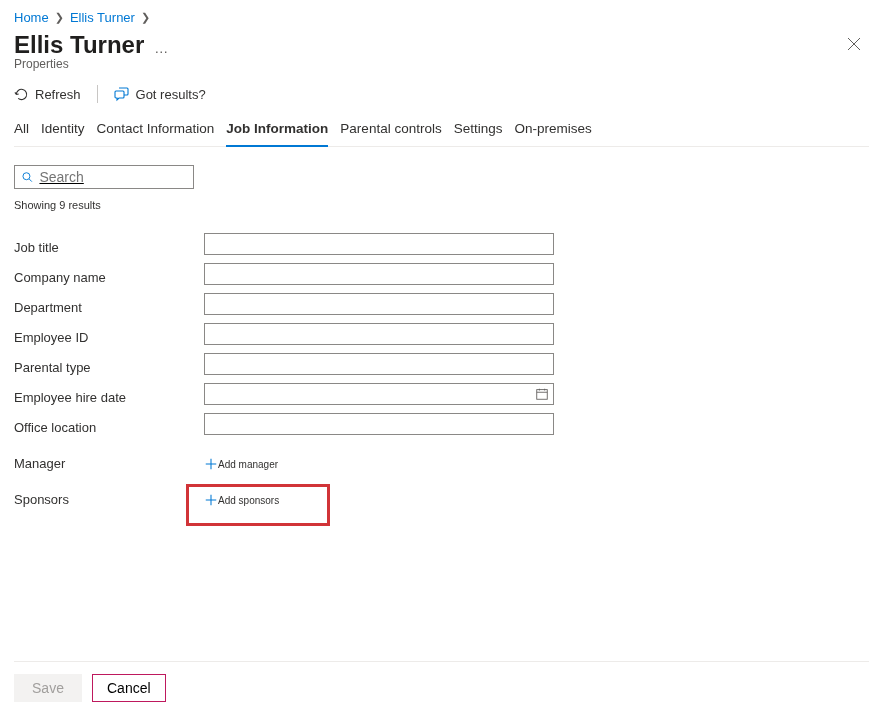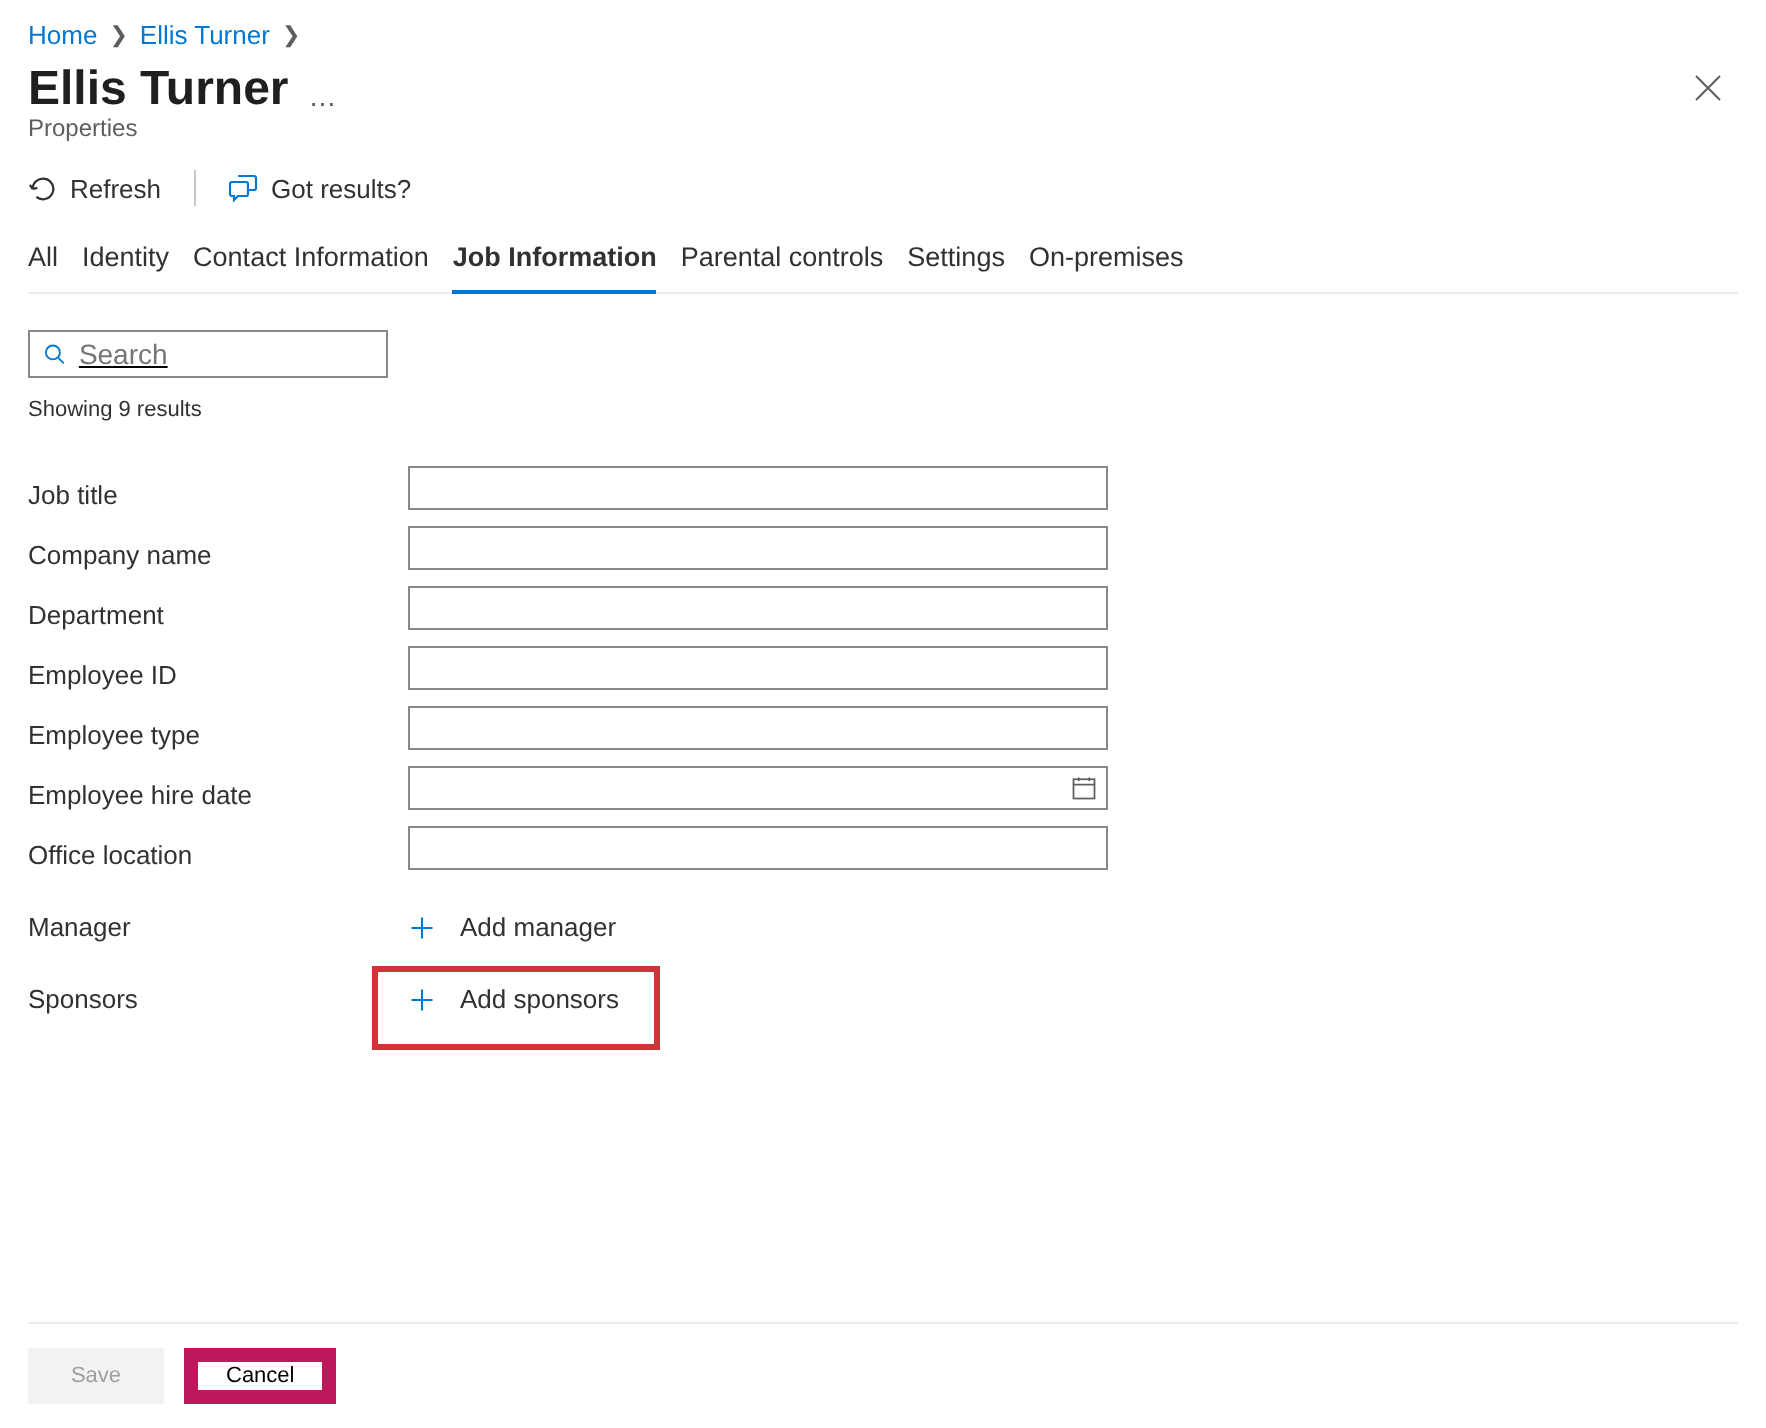--- a/index.html
+++ b/index.html
@@ -173,24 +173,24 @@
     height: 22px;
     border: 1px solid #8a8886;
     display: flex;
     align-items: center;
     justify-content: flex-end;
     padding: 0 4px;
   }
   .add-link {
     display: flex;
     align-items: center;
-    gap: 12px;
-    cursor: pointer;
-    color: #323130;
-    font-size: 13px;
+    gap: 0;
+    cursor: pointer;
+    color: #323130;
+    font-size: 10px;
   }
   .add-link svg { color: #0078d4; }
   .sponsors-highlight {
     position: relative;
   }
   .sponsors-highlight::before {
     content: '';
     position: absolute;
     left: -18px;
     top: -9px;
@@ -204,22 +204,22 @@
   }
   .footer {
     border-top: 1px solid #edebe9;
     padding: 12px 0;
     display: flex;
     gap: 10px;
   }
   .btn {
     min-width: 68px;
     height: 28px;
-    font-size: 11px;
-    border: 7px solid #be185d;
+    font-size: 14px;
+    border: 1px solid #be185d;
     background: #ffffff;
     cursor: pointer;
     padding: 0 14px;
   }
   .btn-primary {
     background: #f3f2f1;
     border-color: #f3f2f1;
     color: #a19f9d;
     cursor: default;
   }
@@ -297,21 +297,21 @@
       </div>
       <div class="form-row">
         <div class="form-label">Department</div>
         <div class="form-control"><input type="text" value="" style=""></div>
       </div>
       <div class="form-row">
         <div class="form-label">Employee ID</div>
         <div class="form-control"><input type="text" value="" style=""></div>
       </div>
       <div class="form-row">
-        <div class="form-label">Employee type</div>
+        <div class="form-label">Parental type</div>
         <div class="form-control"><input type="text" value="" style=""></div>
       </div>
       <div class="form-row">
         <div class="form-label">Employee hire date</div>
         <div class="form-control">
           <div class="date-input">
             <svg width="14" height="14" viewBox="0 0 16 16">
                 <rect x="2" y="3" width="12" height="11" fill="none" stroke="#605e5c" stroke-width="1"></rect>
                 <path stroke="#605e5c" stroke-width="1" d="M2 6 h12 M5 2 v2 M11 2 v2"></path>
               </svg>

